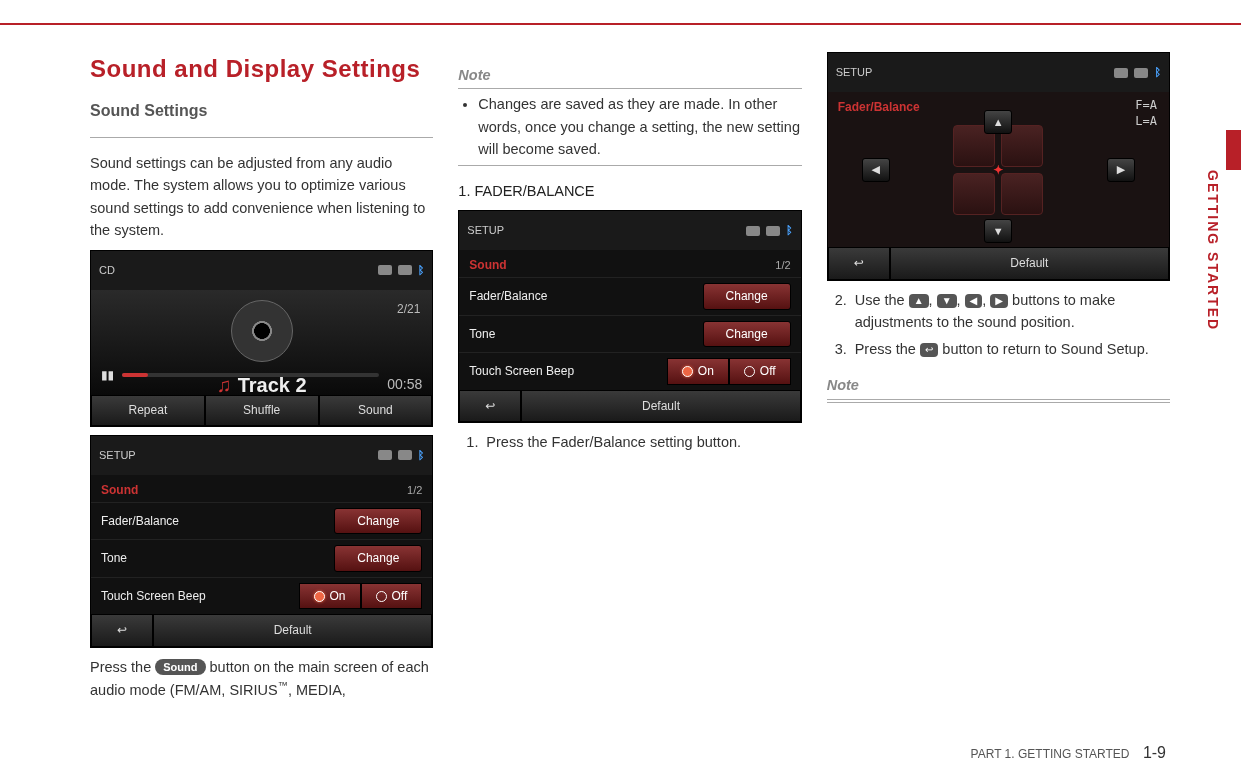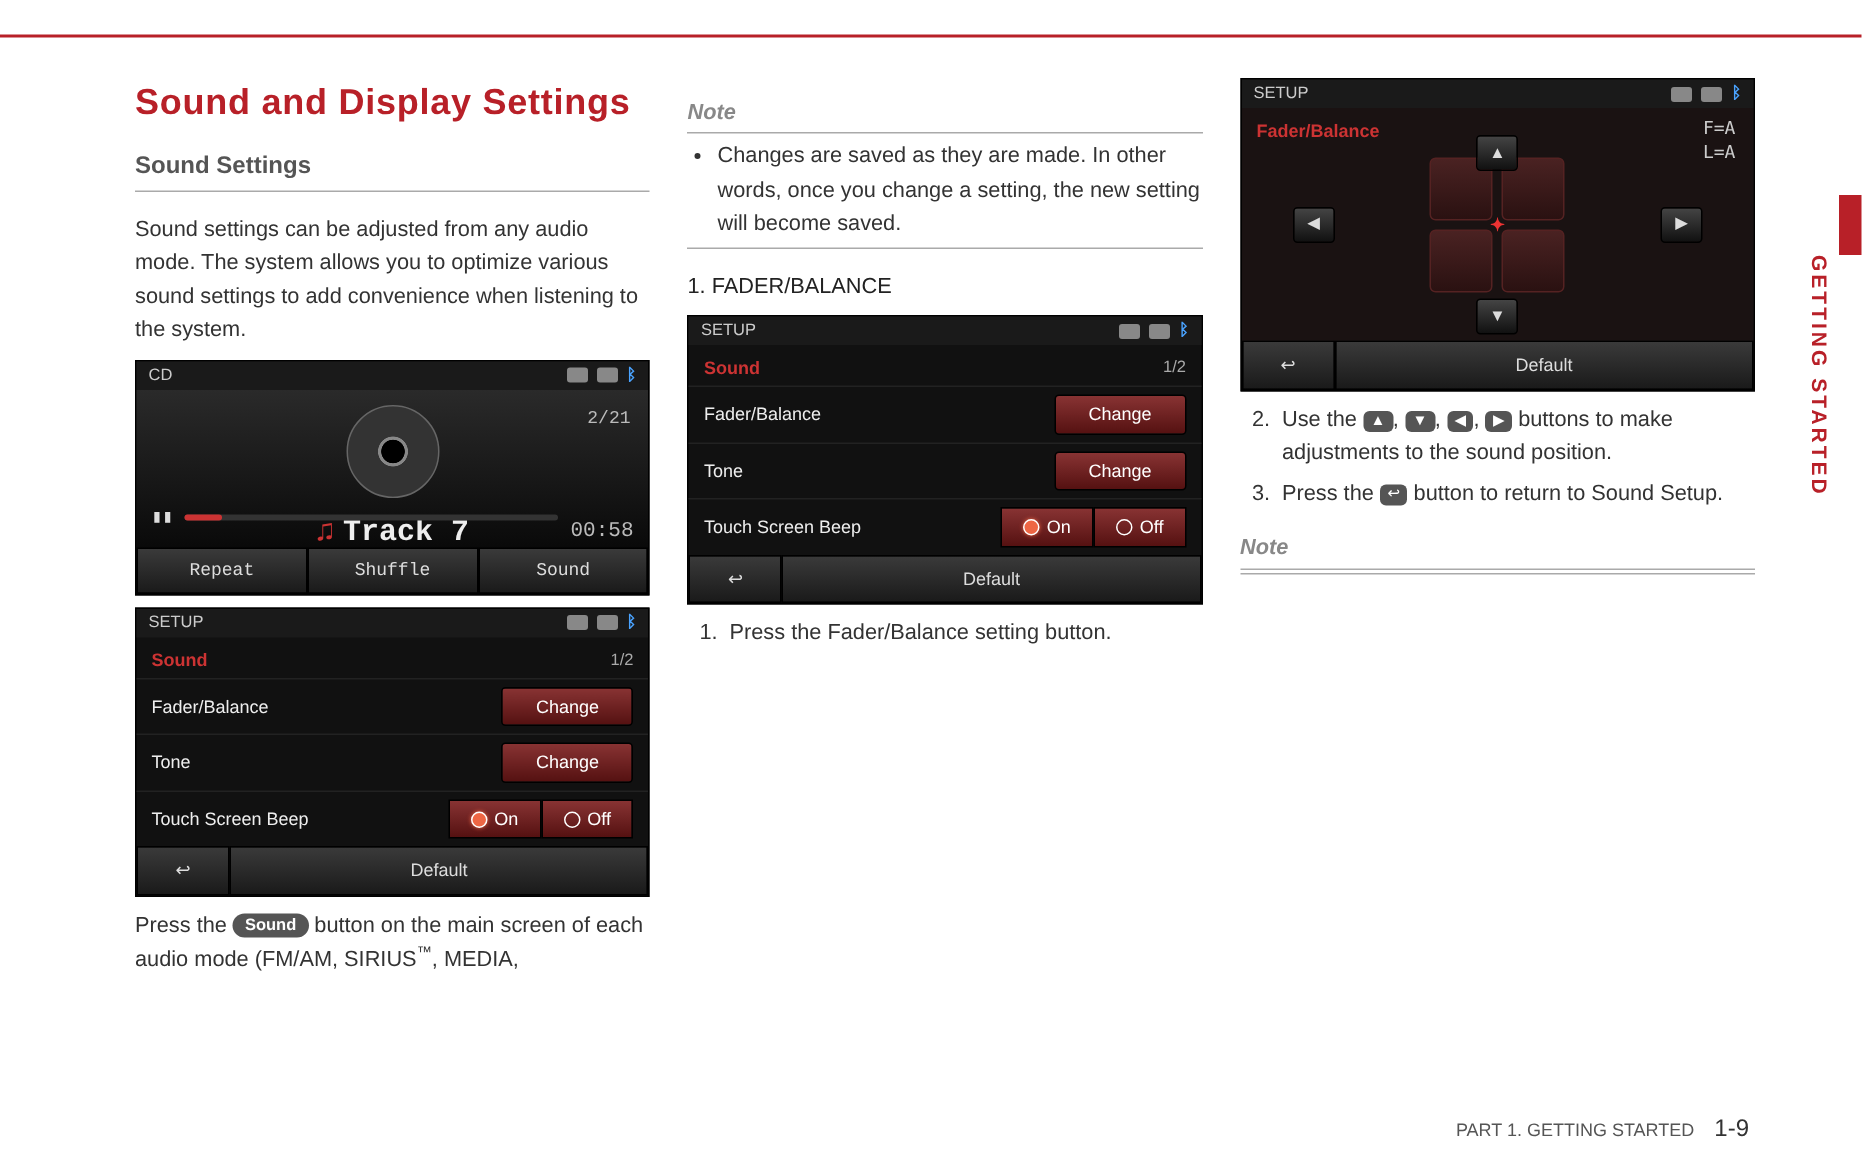--- a/index.html
+++ b/index.html
@@ -60,21 +60,21 @@
     font-size: 24px;
     font-weight: bold;
     margin: 0 0 12px 0;
     letter-spacing: 0.5px;
   }
   h2 {
     color: #555;
     font-size: 16px;
     font-weight: bold;
     border-bottom: 1.5px solid #aaa;
-    padding-bottom: 3px;
+    padding-bottom: 13px;
     margin: 10px 0 14px 0;
   }
   h3 {
     font-size: 14.5px;
     font-weight: normal;
     margin: 14px 0 4px 0;
     color: #222;
   }
   .note-head {
     color: #888;
@@ -122,35 +122,35 @@
     font-family: Arial, sans-serif;
     font-size: 12px;
     width: 100%;
     box-sizing: border-box;
     margin: 8px 0;
   }
   .screen .titlebar {
     display: flex;
     justify-content: space-between;
     align-items: flex-start;
-    padding: 1px 8px;
+    padding: 11px 8px;
     background: #1a1a1a;
     font-size: 11px;
     color: #ccc;
   }
   .screen .titlebar .right { display:flex; gap:6px; align-items:center;}
   .small-icon {
     display:inline-block;
     width:14px; height:10px;
     background:#888;
     border-radius:2px;
   }
   .bt-icon { color:#4aa3ff; font-weight:bold; }
 
-  .cd-body { position:relative; height:136px; background:linear-gradient(#2a2a2a,#000);font-family:Liberation Mono, monospace; }
+  .cd-body { position:relative; height:136px; background:linear-gradient(#2a2a2a,#000); }
   .disc {
     position:absolute; left:50%; top:10px; transform:translateX(-50%);
     width:60px; height:60px; border-radius:50%;
     background:radial-gradient(circle,#000 0 18%,#888 19% 23%, #333 24% 100%);
     border:1px solid #666;
   }
   .cd-trackcount {
     position:absolute; right:12px; top:10px; color:#bbb; font-size:12px;
   }
   .cd-track {
@@ -287,21 +287,21 @@
         <span class="right">
           <span class="small-icon"></span>
           <span class="small-icon"></span>
           <span class="bt-icon">ᛒ</span>
         </span>
       </div>
       <div class="cd-body">
         <div class="cd-trackcount">2/21</div>
         <div class="disc"></div>
         <div class="cd-track">
-          <span class="cd-note">♫</span><span>Track 7</span>
+          <span class="cd-note">♫</span><span>Track 2</span>
         </div>
         <div class="cd-progress-row">
           <span class="play-icon">▮▮</span>
           <div class="progress">
               <div class="bar"></div>
             </div>
           <span class="cd-time">00:58</span>
         </div>
         <div class="cd-bottom">
           <div class="btn">Repeat</div>

